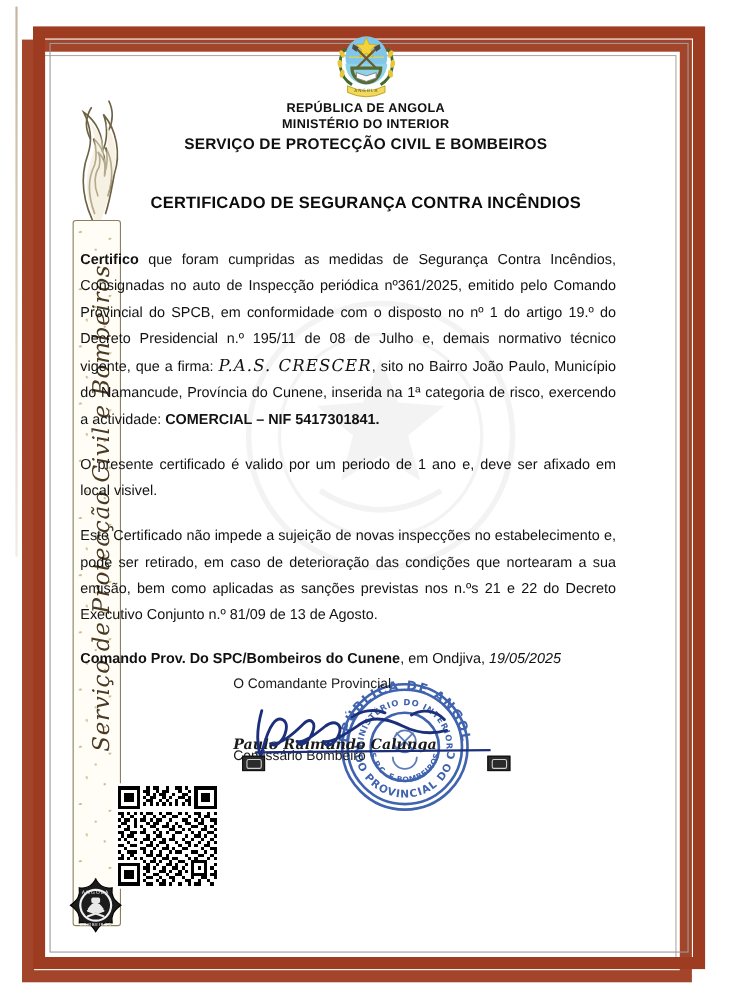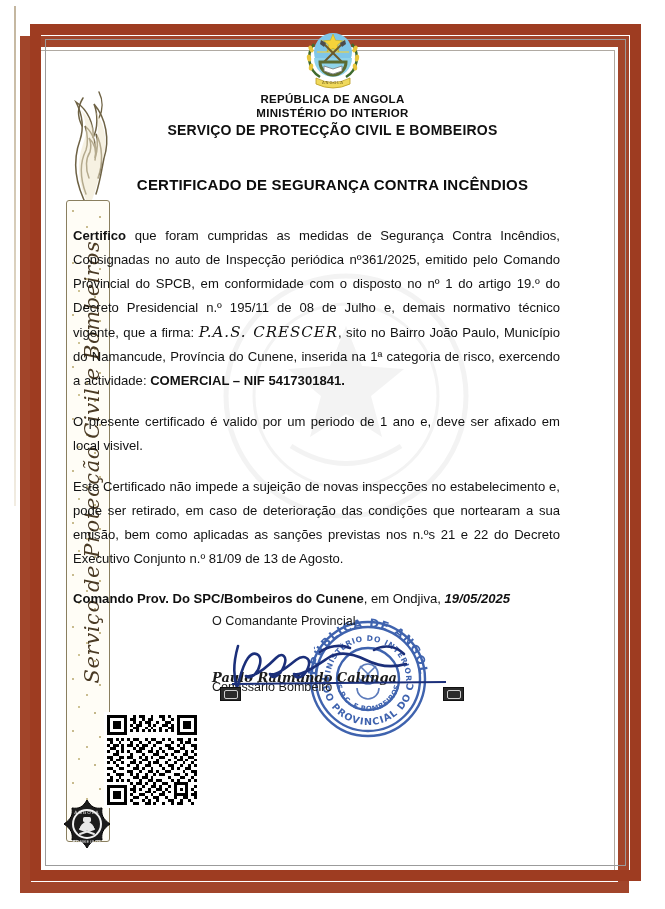--- a/index.html
+++ b/index.html
@@ -150,21 +150,21 @@
     letter-spacing: 1px;
     color: #121212;
   }
   .sign-line {
     font-size: 13.1px;
     line-height: 22px;
     color: #101010;
     margin: 9px 0 0 0;
   }
   .sign-line .loc { font-weight: normal; }
-  .sign-line .date { font-weight: bold; font-style: italic; margin-top: 38px; }
+  .sign-line .date { font-weight: normal; font-style: italic; margin-top: 38px; }
   .sign-line .cmd { font-weight: bold; }
 
   
   .sig-block {
     position: absolute;
     left: 212px;
     top: 614px;
     width: 260px;
     text-align: left;
   }

